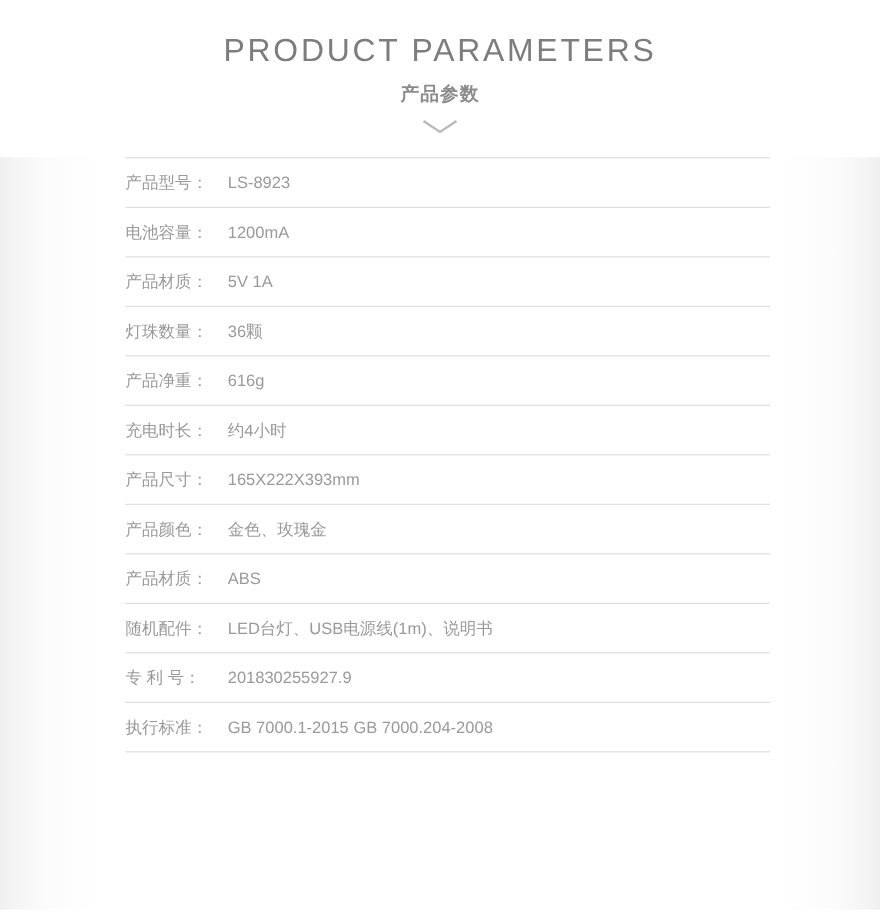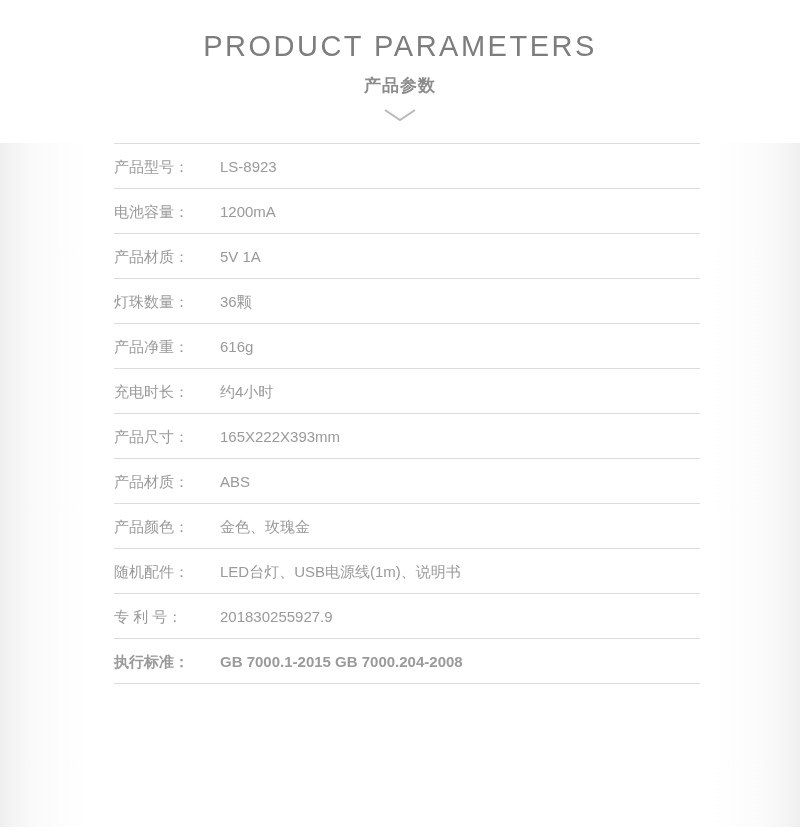--- a/index.html
+++ b/index.html
@@ -89,36 +89,35 @@
 
   .spec-table {
     width: 100%;
     border-collapse: collapse;
   }
   .spec-row {
     border-top: 1px solid #dcdcdc;
   }
   .spec-row:last-child {
     border-bottom: 1px solid #dcdcdc;
-    font-weight: bold;
   }
   .spec-cell {
     padding: 12px 0 11px 0;
     font-size: 15px;
     color: #9a9a9a;
     line-height: 1.4;
     white-space: nowrap;
   }
   .spec-label {
     display: inline-block;
     min-width: 86px;
   }
   .spec-value {
     display: inline-block;
-    margin-left: 20px;
+    margin-left: 7px;
     color: #9a9a9a;
   }
 </style>
 </head>
 <body>
 
 <div class="page">
 
   <div class="header">
     <div class="header-title">PRODUCT  PARAMETERS</div>
@@ -166,26 +165,26 @@
               <span class="spec-label">充电时长：</span><span class="spec-value">约4小时</span>
             </td>
           </tr>
           <tr class="spec-row">
             <td class="spec-cell">
               <span class="spec-label">产品尺寸：</span><span class="spec-value">165X222X393mm</span>
             </td>
           </tr>
           <tr class="spec-row">
             <td class="spec-cell">
+              <span class="spec-label">产品颜色：</span><span class="spec-value">金色、玫瑰金</span>
+            </td>
+          </tr>
+          <tr class="spec-row">
+            <td class="spec-cell">
               <span class="spec-label">产品材质：</span><span class="spec-value">ABS</span>
-            </td>
-          </tr>
-          <tr class="spec-row">
-            <td class="spec-cell">
-              <span class="spec-label">产品颜色：</span><span class="spec-value">金色、玫瑰金</span>
             </td>
           </tr>
           <tr class="spec-row">
             <td class="spec-cell">
               <span class="spec-label">随机配件：</span><span class="spec-value">LED台灯、USB电源线(1m)、说明书</span>
             </td>
           </tr>
           <tr class="spec-row">
             <td class="spec-cell">
               <span class="spec-label">专 利 号：</span><span class="spec-value">201830255927.9</span>

